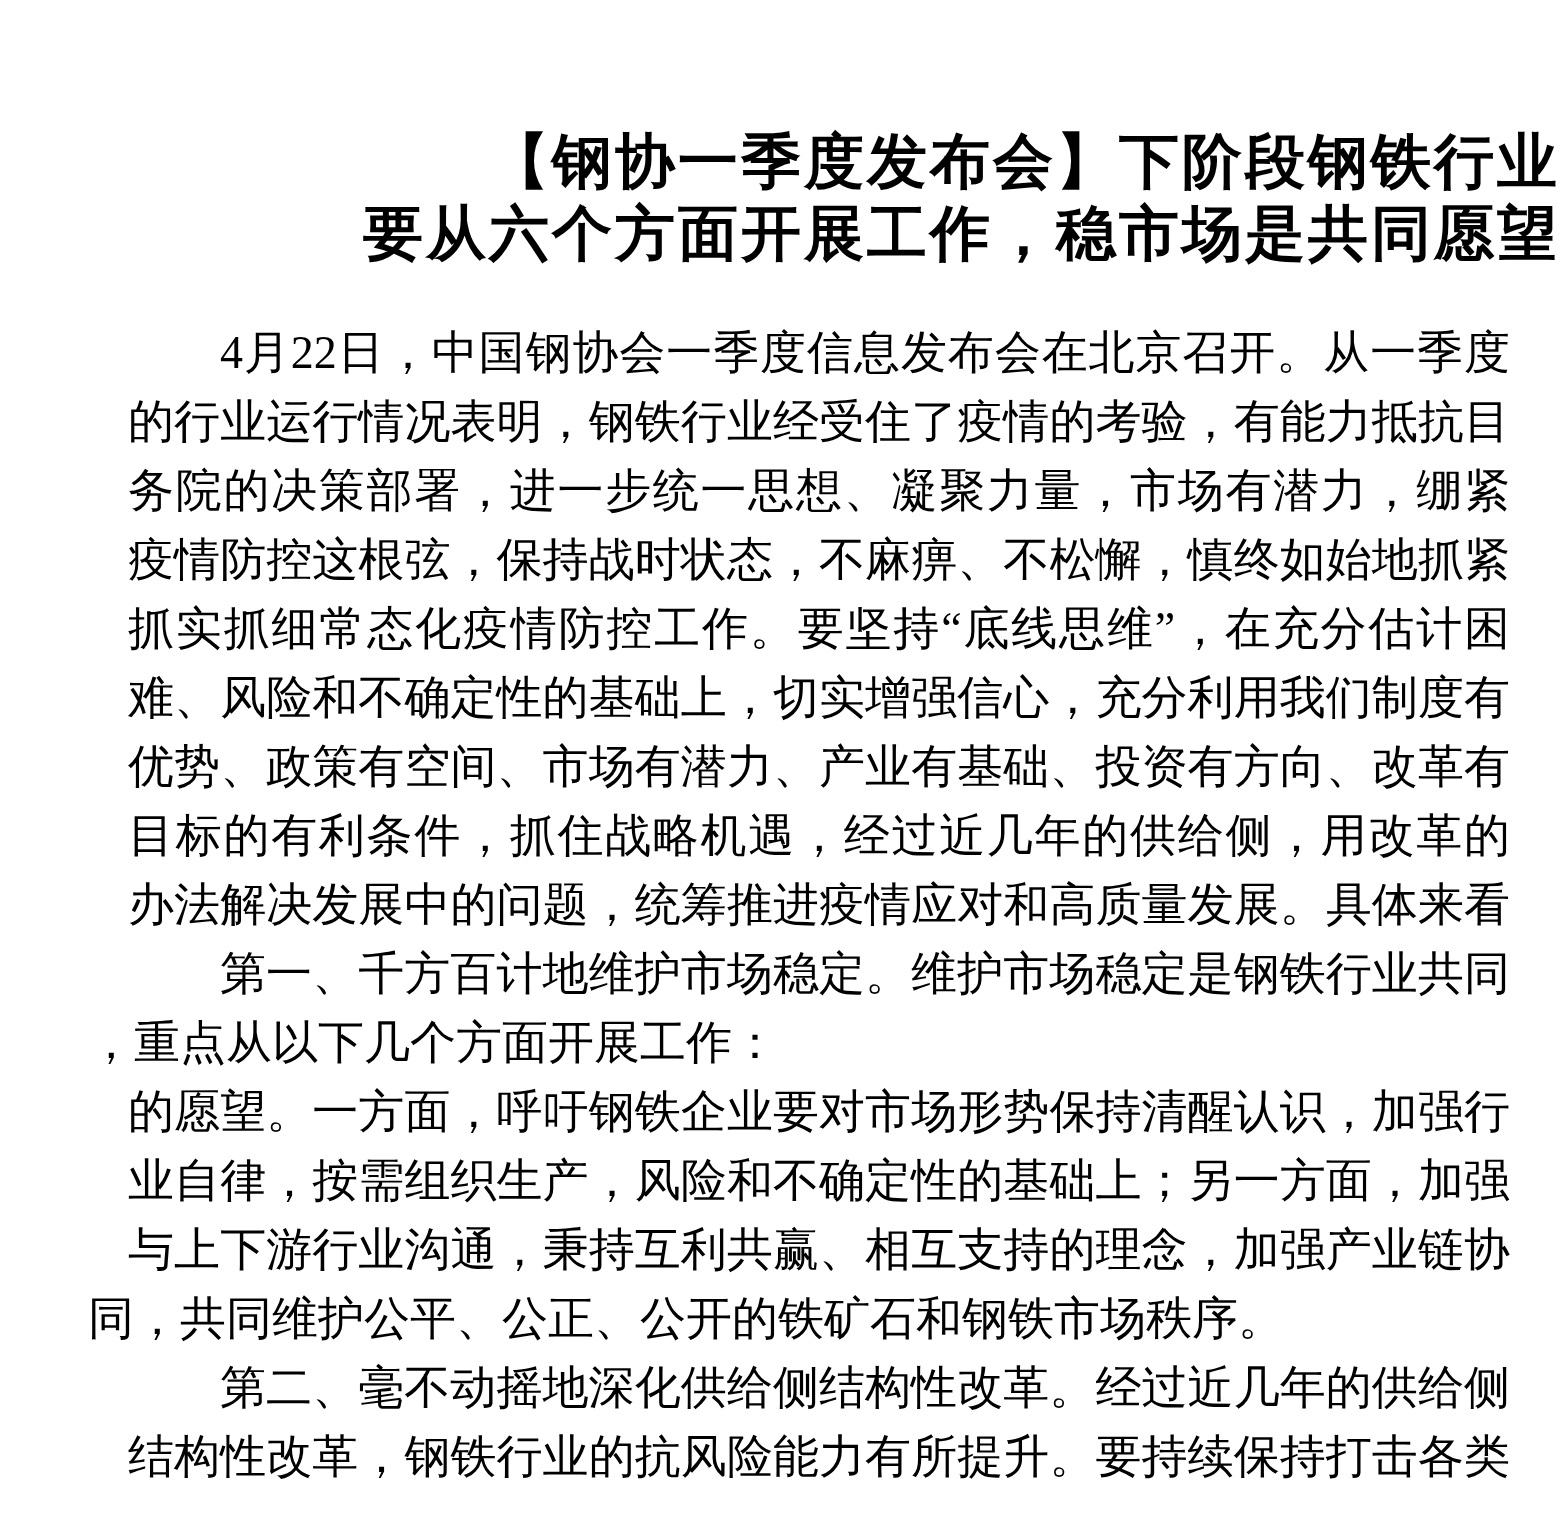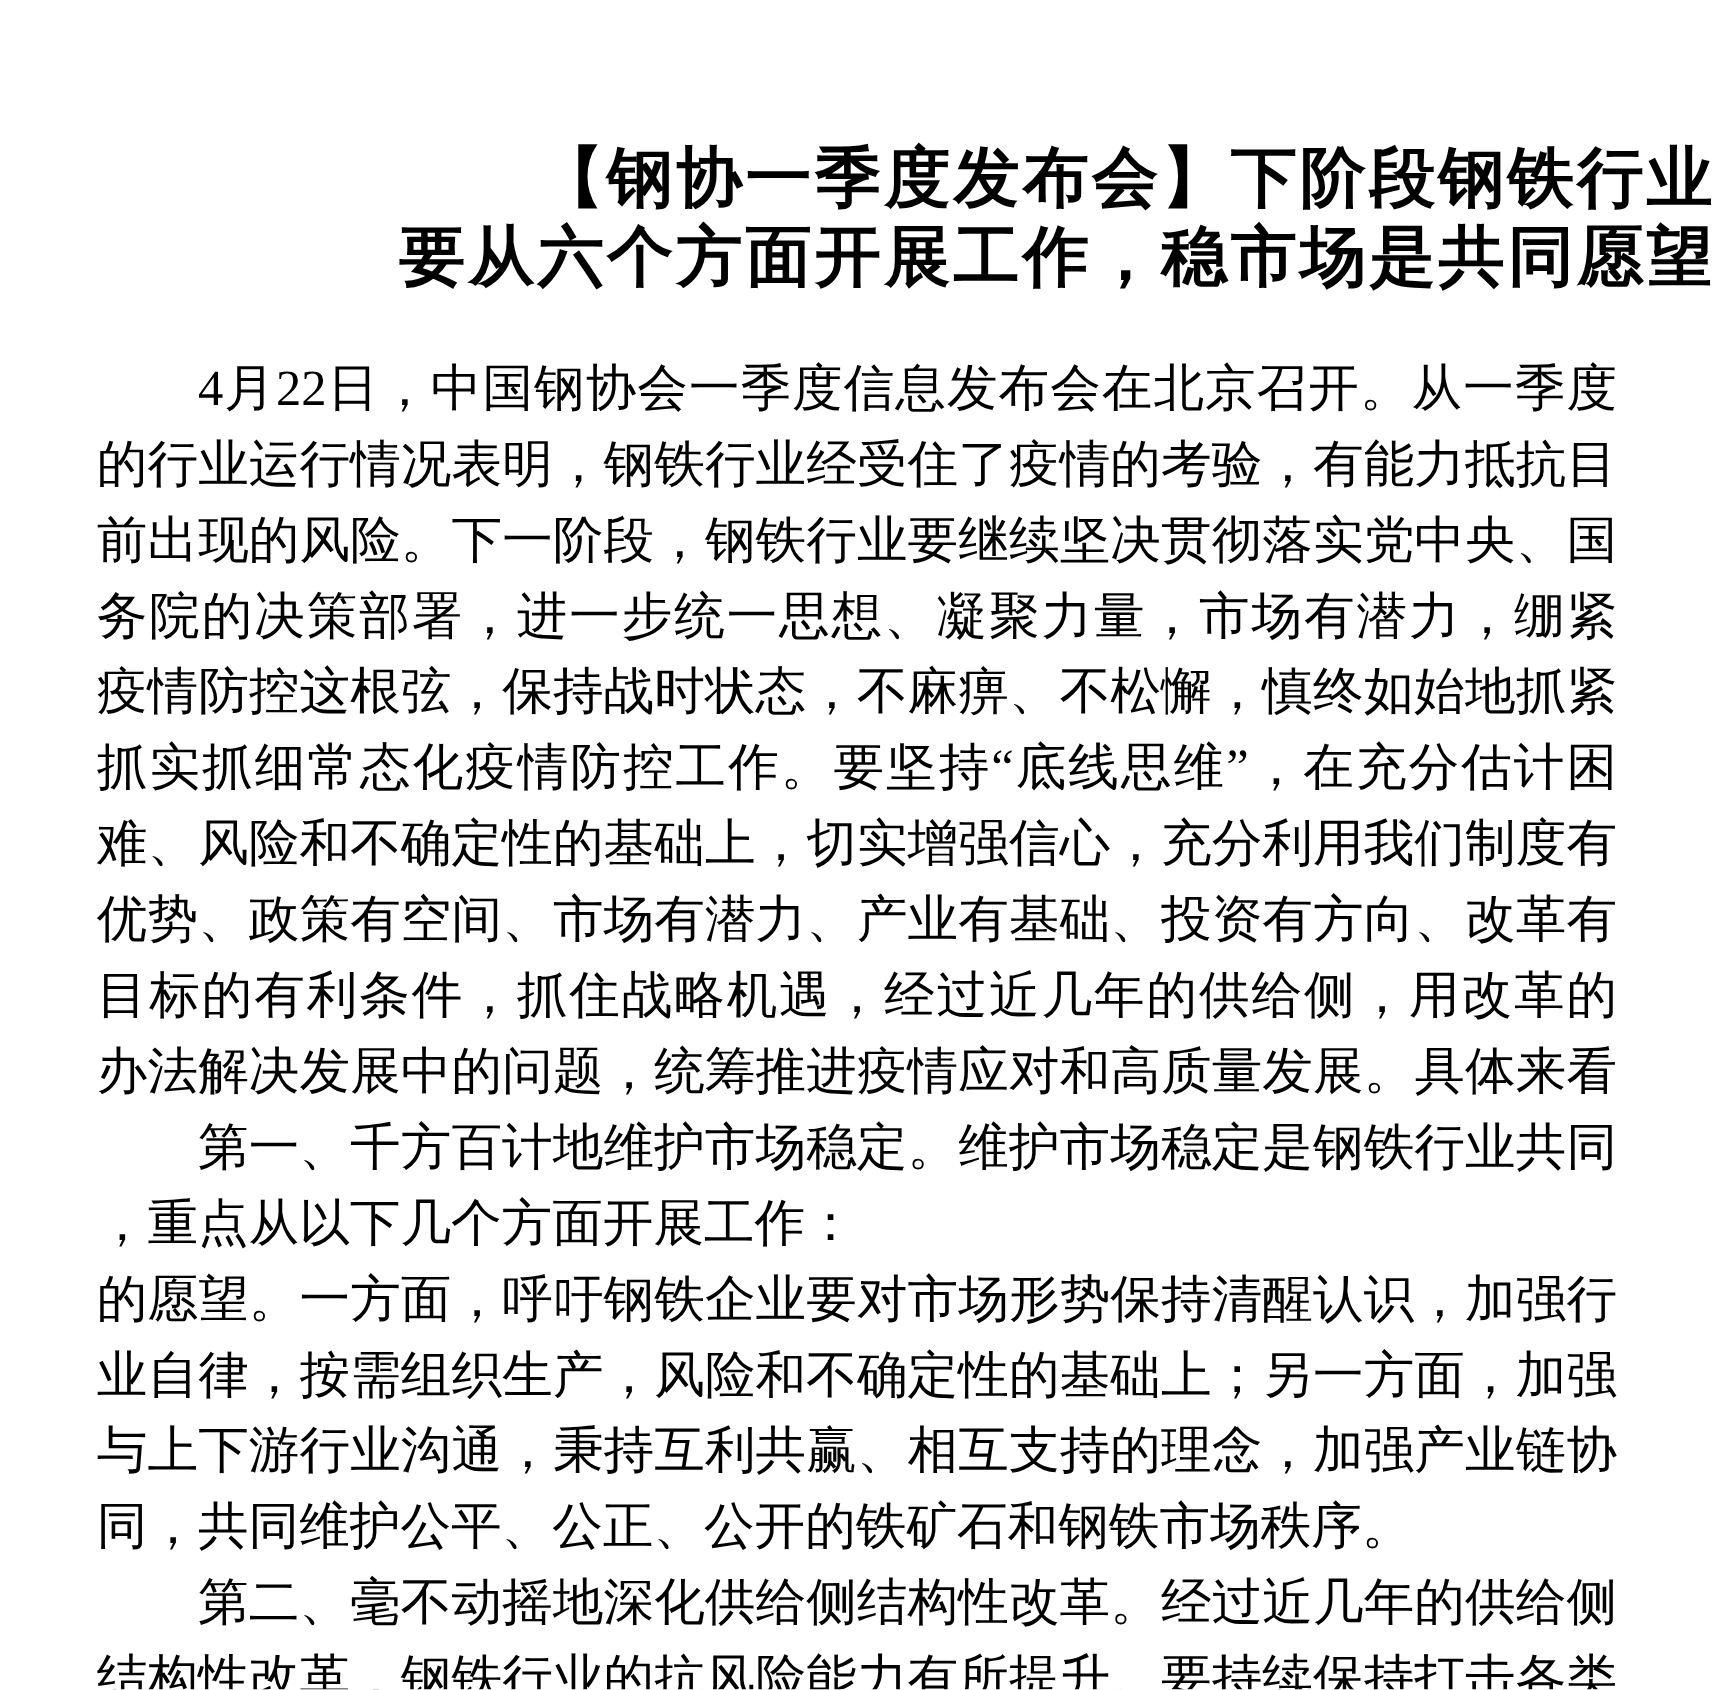--- a/index.html
+++ b/index.html
@@ -38,37 +38,37 @@
     line-height: 69px;
     color: #000000;
   }
   .text-line {
     width: 100%;
     text-align: left;
   }
   .text-line.justify {
     text-align: justify;
     text-align-last: justify;
+    margin-left: 40px;
   }
   .text-line.indent {
     text-indent: 2em;
   }
 </style>
 </head>
 <body>
 
 <div class="page">
   <h1 class="doc-title">
     <div class="title-line">【钢协一季度发布会】下阶段钢铁行业</div>
     <div class="title-line">要从六个方面开展工作，稳市场是共同愿望</div>
   </h1>
   <div class="doc-body">
       <div class="text-line indent justify">4月22日，中国钢协会一季度信息发布会在北京召开。从一季度</div>
       <div class="text-line justify">的行业运行情况表明，钢铁行业经受住了疫情的考验，有能力抵抗目</div>
-      <div class="text-line justify">前出现的风险。下一阶段，钢铁行业要继续坚决贯彻落实党中央、国</div>
       <div class="text-line justify">务院的决策部署，进一步统一思想、凝聚力量，市场有潜力，绷紧</div>
       <div class="text-line justify">疫情防控这根弦，保持战时状态，不麻痹、不松懈，慎终如始地抓紧</div>
       <div class="text-line justify">抓实抓细常态化疫情防控工作。要坚持“底线思维”，在充分估计困</div>
       <div class="text-line justify">难、风险和不确定性的基础上，切实增强信心，充分利用我们制度有</div>
       <div class="text-line justify">优势、政策有空间、市场有潜力、产业有基础、投资有方向、改革有</div>
       <div class="text-line justify">目标的有利条件，抓住战略机遇，经过近几年的供给侧，用改革的</div>
       <div class="text-line justify">办法解决发展中的问题，统筹推进疫情应对和高质量发展。具体来看</div>
       <div class="text-line indent justify">第一、千方百计地维护市场稳定。维护市场稳定是钢铁行业共同</div>
       <div class="text-line">，重点从以下几个方面开展工作：</div>
       <div class="text-line justify">的愿望。一方面，呼吁钢铁企业要对市场形势保持清醒认识，加强行</div>

